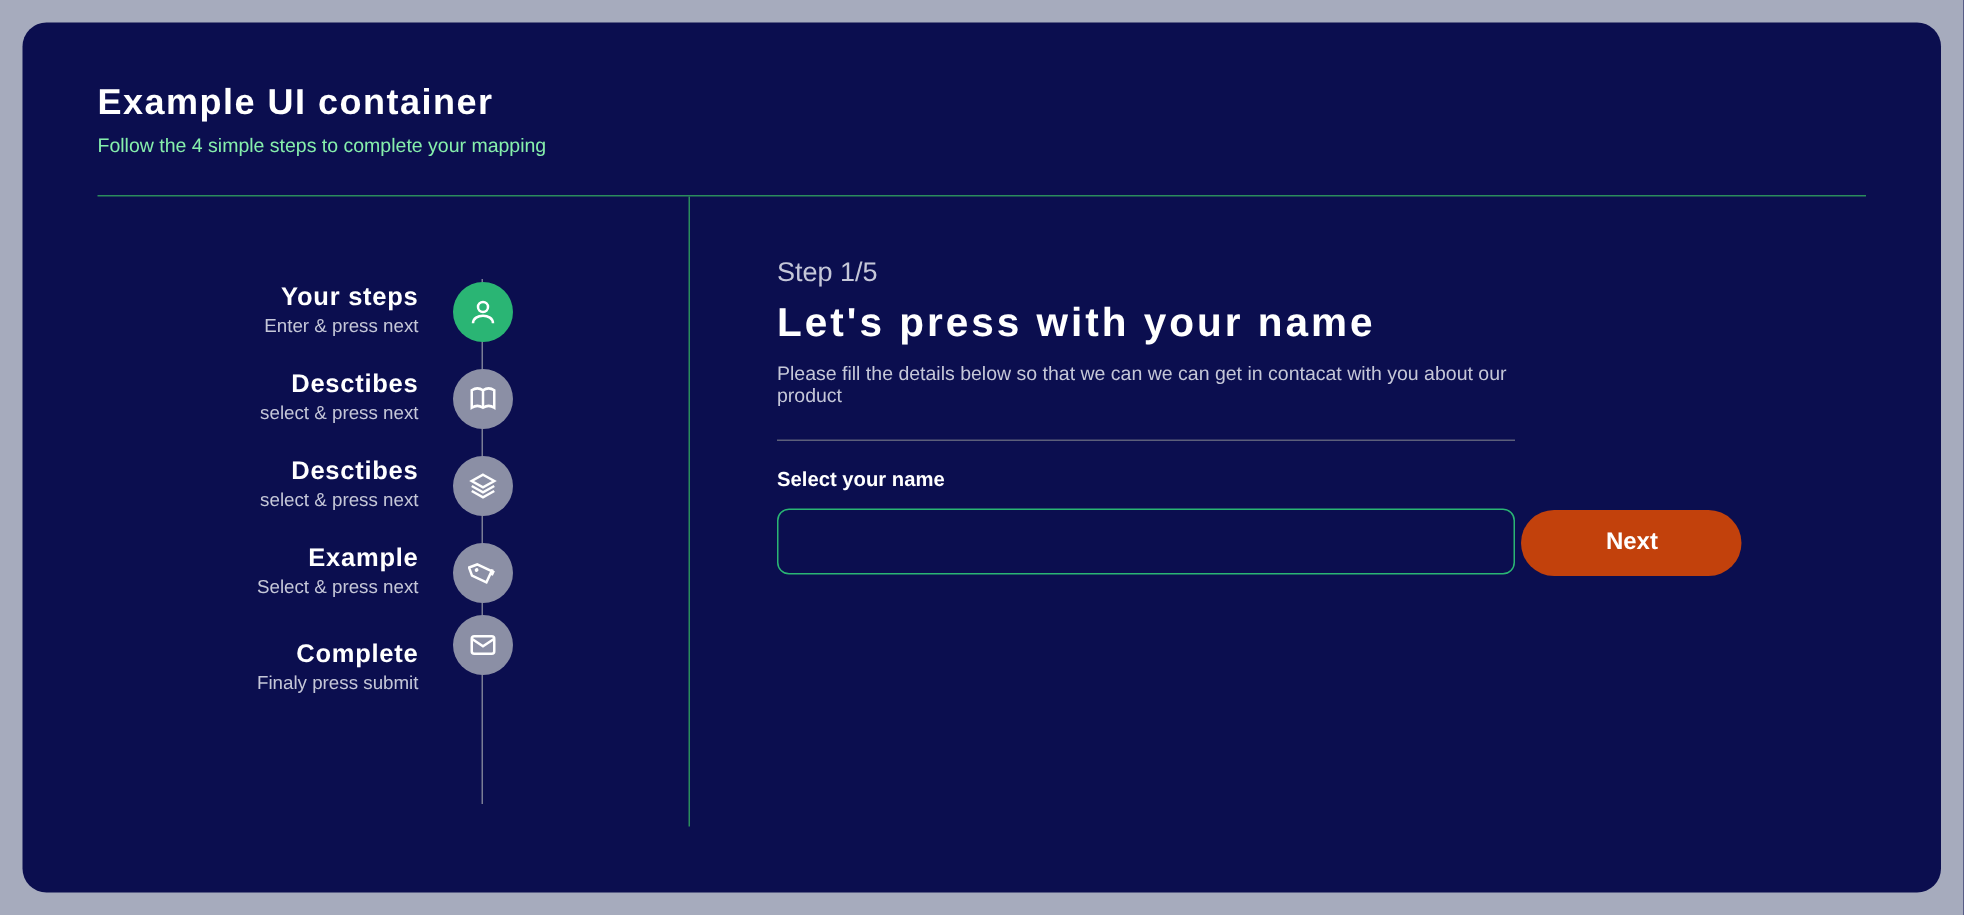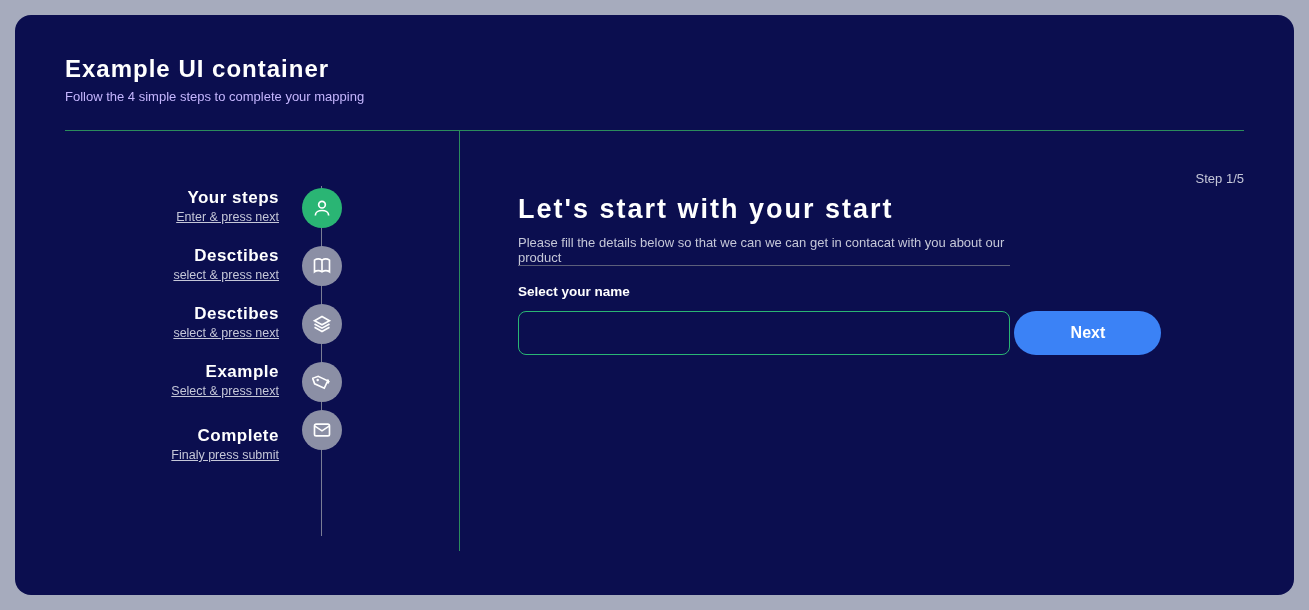--- a/index.html
+++ b/index.html
@@ -27,21 +27,21 @@
       padding-bottom: 26px;
     }
     .header h1 {
       font-size: 24px;
       font-weight: bold;
       letter-spacing: 1px;
       margin-bottom: 6px;
     }
     .header p {
       font-size: 13px;
-      color: #c4b5fd;
+      color: #86efac;
     }
     .body {
       display: flex;
       height: calc(100% - 90px);
     }
     .sidebar {
       width: 395px;
       border-right: 1px solid #2b8c5c;
       padding-top: 35px;
       padding-right: 0;
@@ -77,21 +77,20 @@
     }
     .step-text .title {
       font-size: 17px;
       font-weight: bold;
       letter-spacing: 0.5px;
       margin-bottom: 2px;
     }
     .step-text .subtitle {
       font-size: 12.5px;
       color: #c5c7d8;
-      text-decoration: underline;
     }
     .step-icon {
       width: 40px;
       height: 40px;
       border-radius: 50%;
       display: flex;
       align-items: center;
       justify-content: center;
       margin-right: 118px;
       position: absolute;
@@ -114,35 +113,35 @@
       height: 20px;
       stroke: #fff;
       fill: none;
       stroke-width: 2;
     }
     .main {
       flex: 1;
       padding: 40px 0 0 58px;
     }
     .step-counter {
-      font-size: 13px;
+      font-size: 18px;
       color: #c5c7d8;
       margin-bottom: 8px;
-      text-align: right;
     }
     .main h2 {
       font-size: 27px;
       font-weight: bold;
       letter-spacing: 2px;
       margin-bottom: 10px;
     }
     .main .description {
       font-size: 13px;
       color: #c5c7d8;
       border-bottom: 1px solid #5c5f7a;
+      padding-bottom: 22px;
       margin-bottom: 18px;
       max-width: 492px;
     }
     .form-label {
       font-size: 13.5px;
       font-weight: bold;
       margin-bottom: 12px;
       display: block;
     }
     .form-input {
@@ -151,21 +150,21 @@
       background: transparent;
       border: 1px solid #2ab574;
       border-radius: 8px;
       padding: 0 14px;
       color: #fff;
       font-size: 14px;
       outline: none;
       margin-bottom: 20px;
     }
     .next-btn {
-      background: #3b82f6;
+      background: #c2410c;
       color: #fff;
       border: none;
       border-radius: 24px;
       width: 147px;
       height: 44px;
       font-size: 16px;
       font-weight: bold;
       cursor: pointer;
     }
     
@@ -285,20 +284,20 @@
                 <polyline points="3 7 12 13 21 7"></polyline>
               </svg>
           </div>
         </div>
 
       </div>
     </div>
 
     <div class="main">
       <div class="step-counter">Step 1/5</div>
-      <h2>Let's start with your start</h2>
+      <h2>Let's press with your name</h2>
       <p class="description">Please fill the details below so that we can we can get in contacat with you about our product</p>
       <label class="form-label">Select your name</label>
       <input type="text" class="form-input" value="" style="">
       <button class="next-btn">Next</button>
     </div>
   </div>
 </div>
 
 </body></html>

